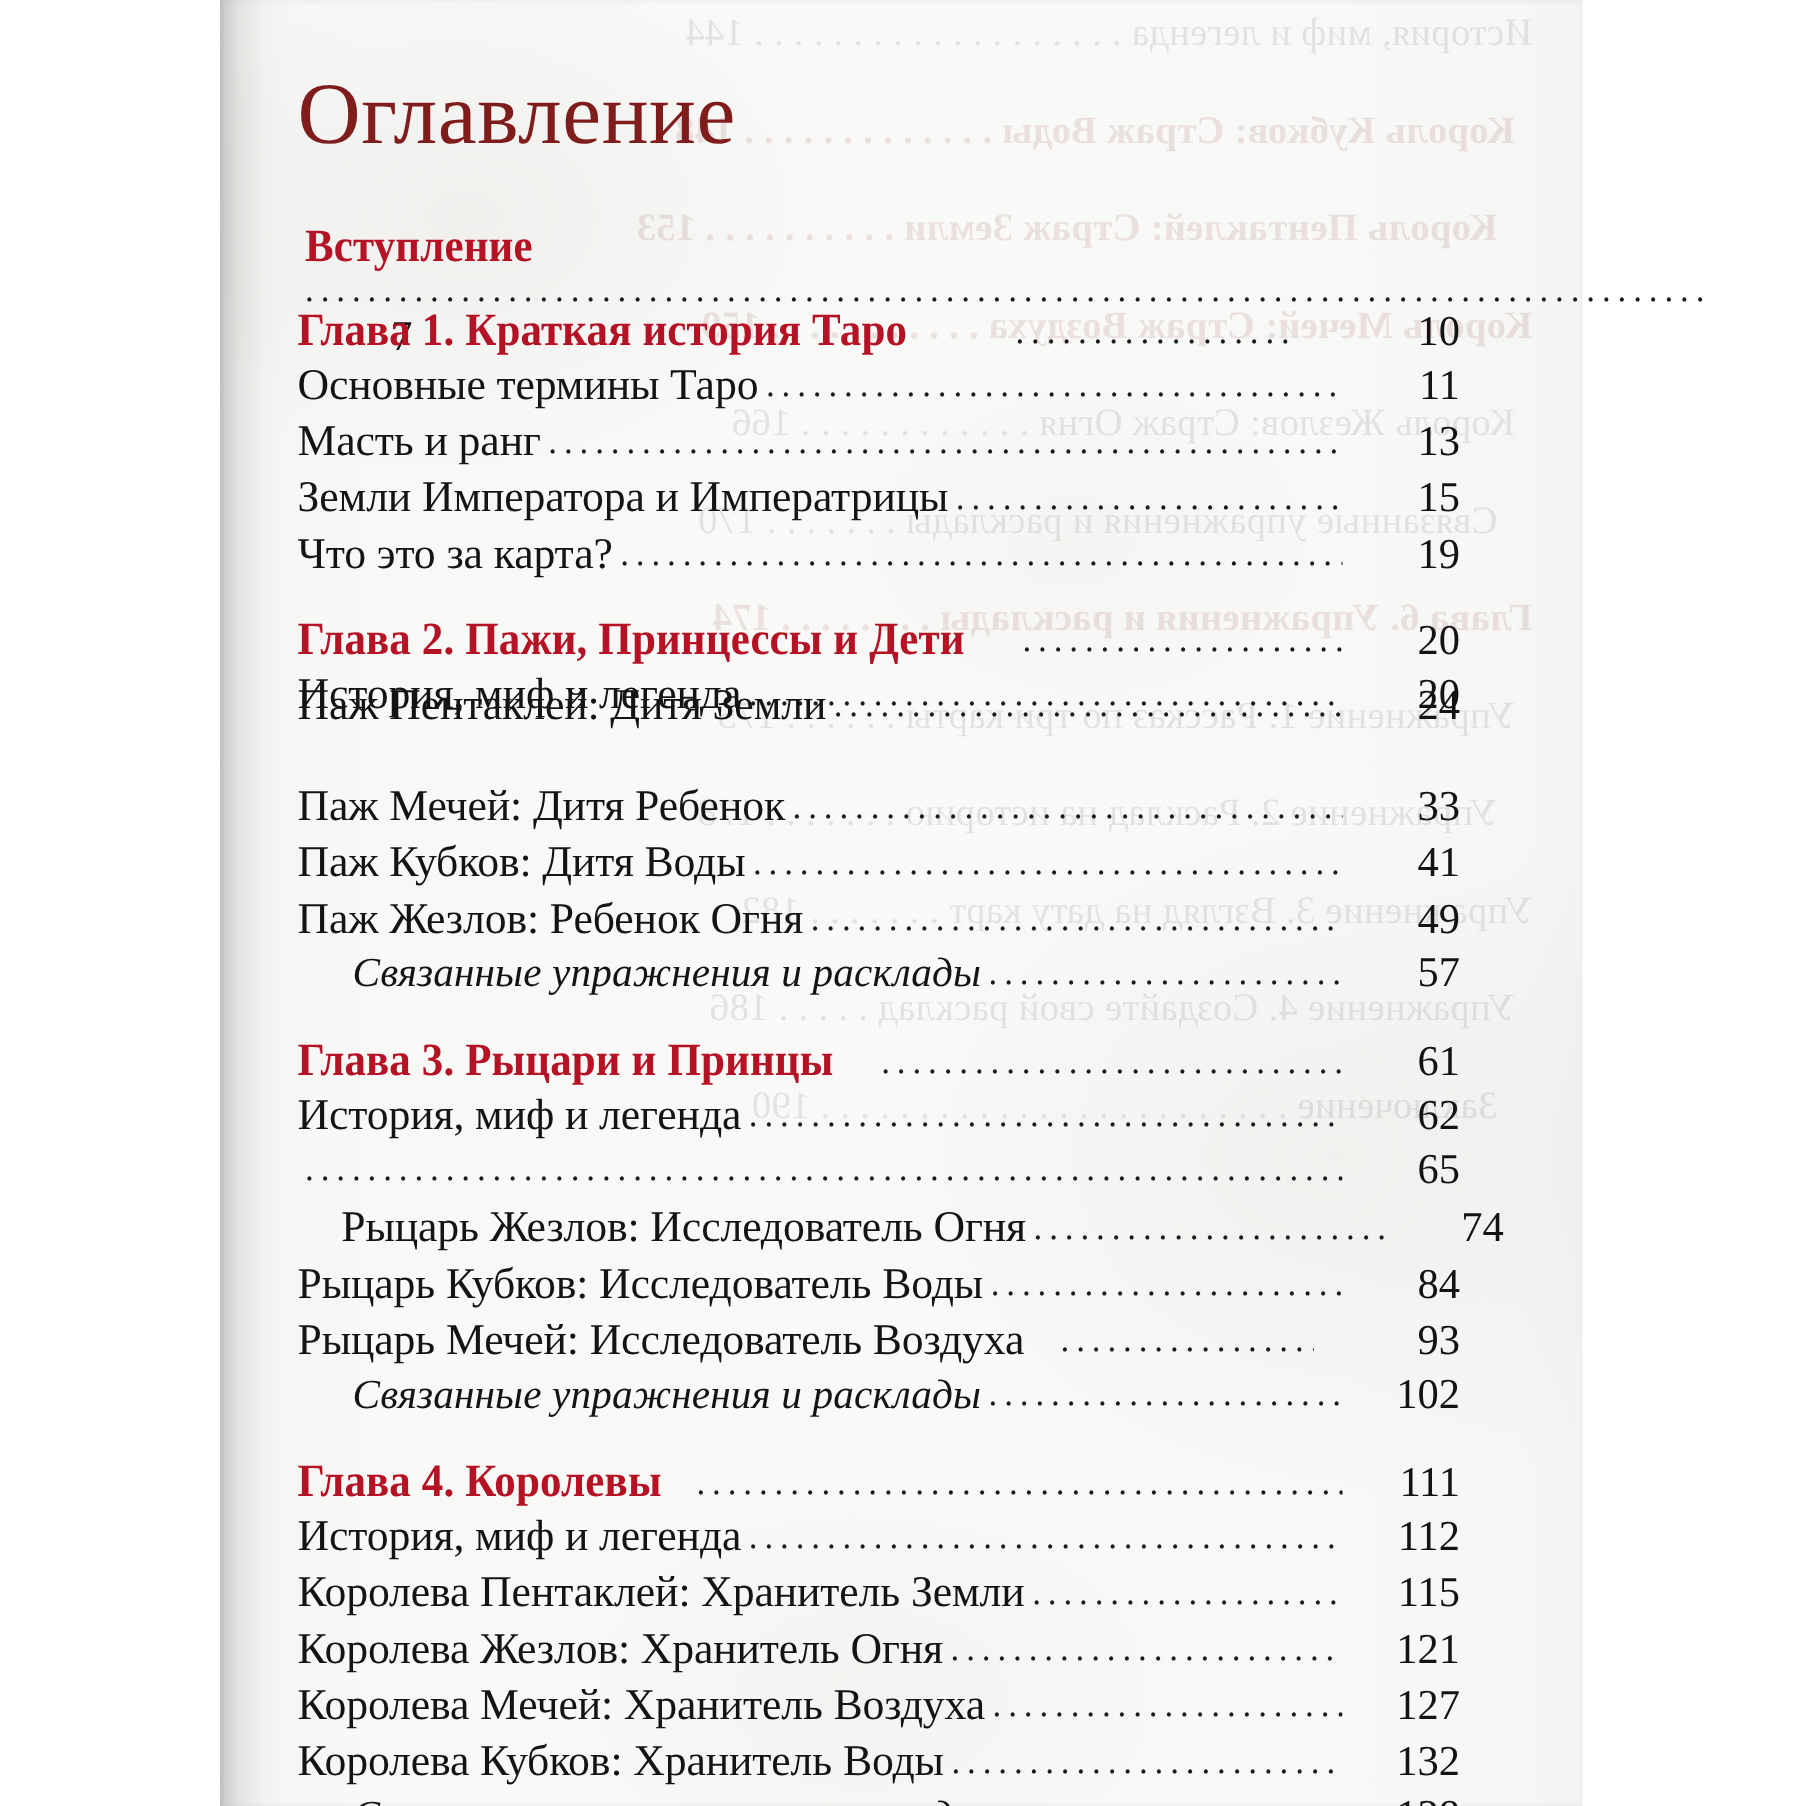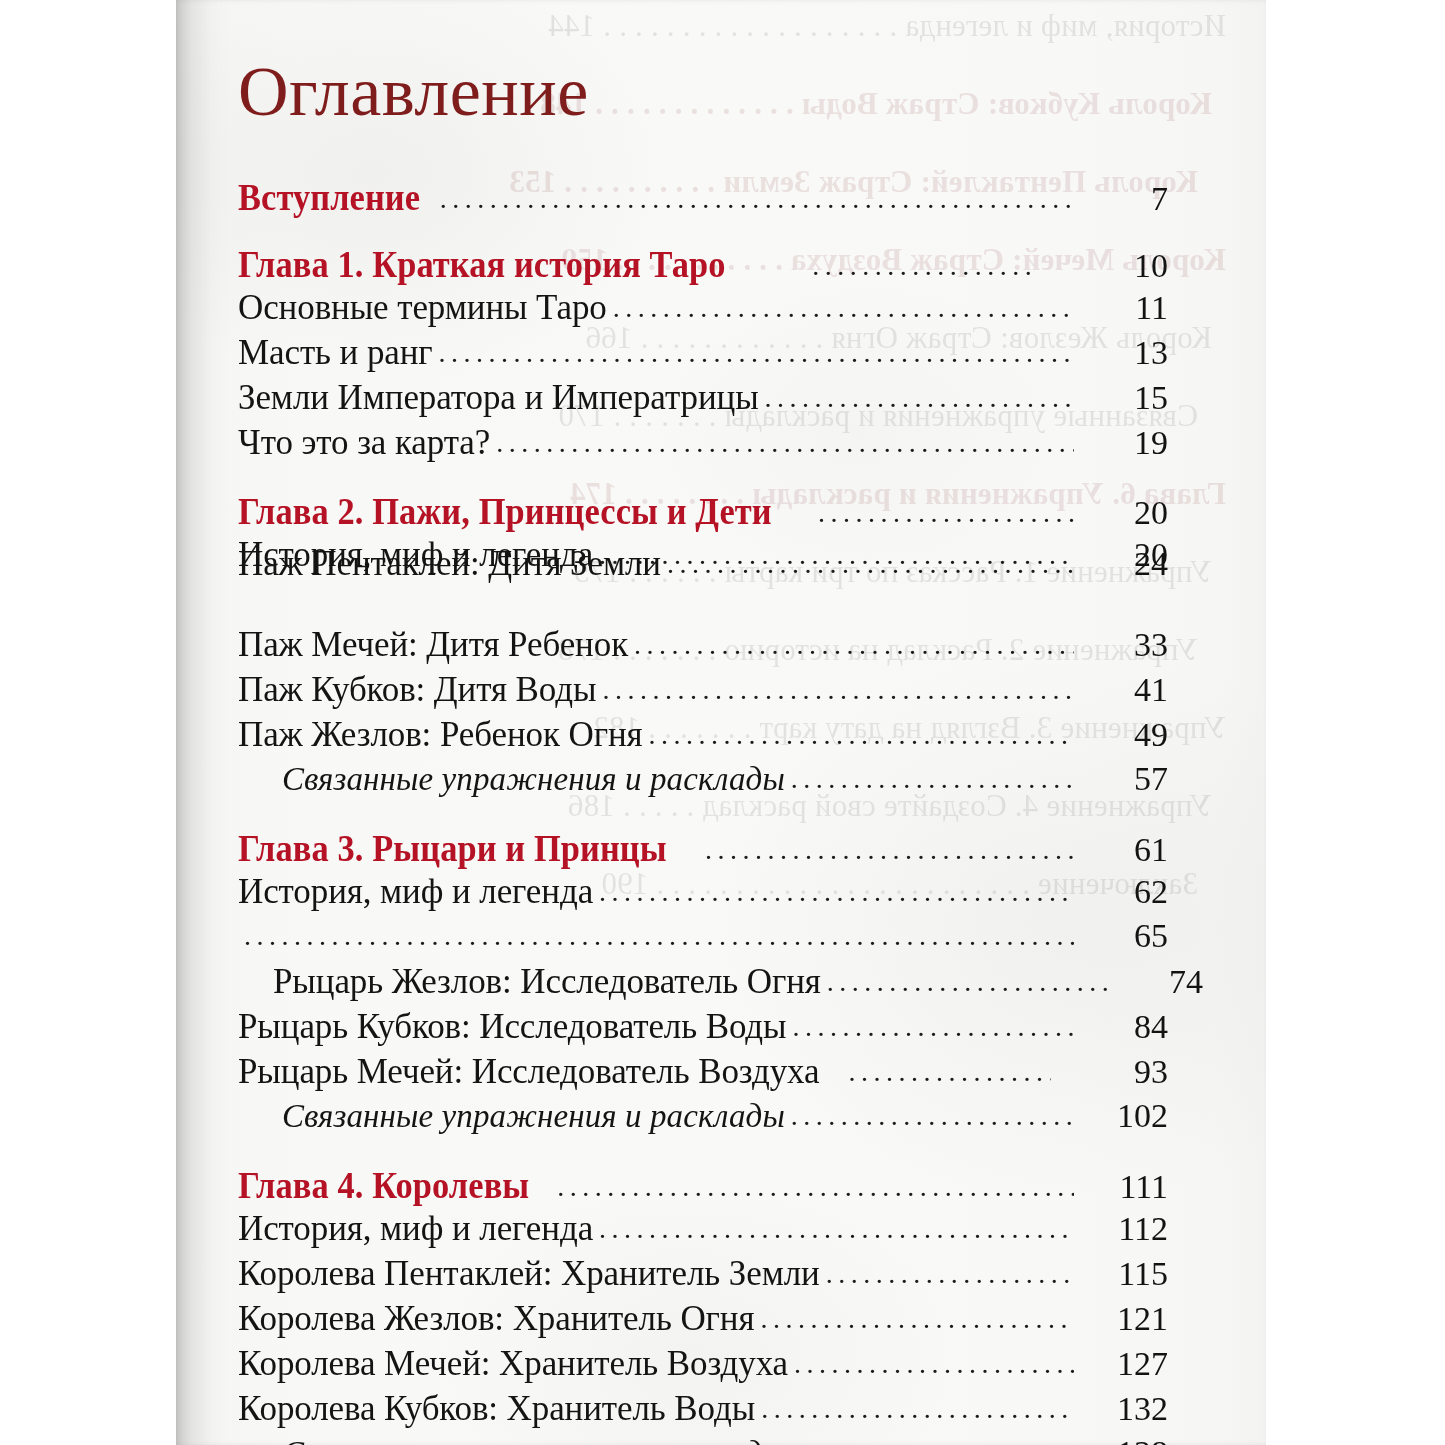--- a/index.html
+++ b/index.html
@@ -198,21 +198,21 @@
       <div class="bleed-line" style="top: 554px; left: 54px;">Упражнение 1. Рассказ по три карты . . . . . . 175</div>
       <div class="bleed-line" style="top: 632px; left: 68px;">Упражнение 2. Расклад на историю . . . . . . . 178</div>
       <div class="bleed-line" style="top: 710px; left: 40px;">Упражнение 3. Взгляд на дату карт . . . . . . . 182</div>
       <div class="bleed-line" style="top: 788px; left: 54px;">Упражнение 4. Создайте свой расклад . . . . . 186</div>
       <div class="bleed-line" style="top: 866px; left: 68px;">Заключение . . . . . . . . . . . . . . . . . . . . . . . . 190</div>
     </div>
 
   <h1 class="doc-title">Оглавление</h1>
 
   <div class="toc" id="toc-list">
-      <div class="row front" style="top: 176px;">
+      <div class="row front" style="top: 176px; flex-direction: column;">
         <span class="label">Вступление</span>
         <span class="leader">..........................................................................................</span>
         <span class="page">7</span>
       </div>
       <div class="row chapter" style="top: 243px; gap: 44px;">
         <span class="label">Глава 1. Краткая история Таро</span>
         <span class="leader">..........................................................................................</span>
         <span class="page">10</span>
       </div>
       <div class="row sub" style="top: 288px;">

